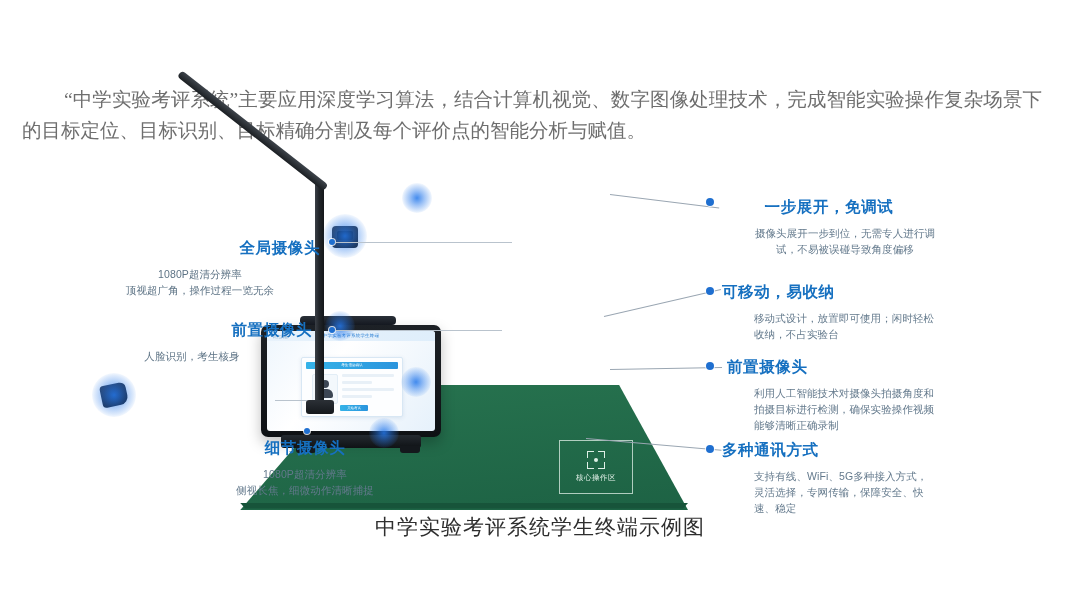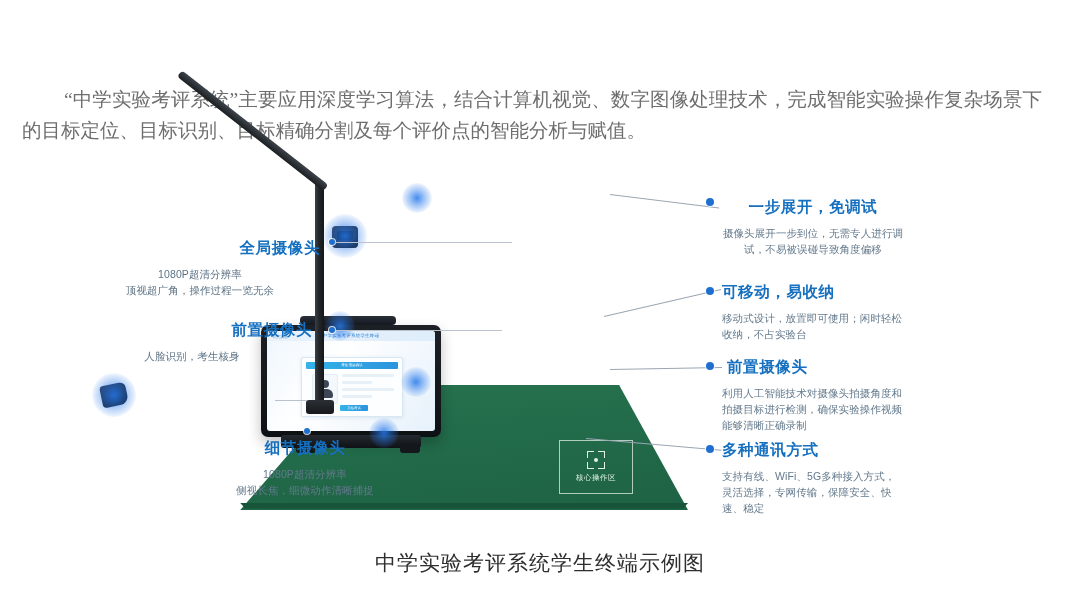--- a/index.html
+++ b/index.html
@@ -158,28 +158,28 @@
 
   
   .callout{position:absolute;}
   .callout .c-title{
     font-size:15.5px;font-weight:700;color:#1670c0;letter-spacing:.6px;white-space:nowrap;
   }
   .callout .c-body{
     margin-top:7px;font-size:10.5px;color:#63798c;line-height:16px;letter-spacing:.1px;
   }
   .callout.right{left:722px;}
-  .callout.right .c-body{width:182px;}
+  .callout.right .c-body{width:182px;margin-left:32px;}
   .callout.left-al{text-align:right;}
   .callout.left-al .c-body{color:#5d7385;}
 
   .caption{
     position:absolute;left:0;top:513px;width:1080px;text-align:center;
     font-family:"Liberation Serif","DejaVu Serif",serif;
-    font-size:21px;color:#2e2e2e;letter-spacing:1px;margin-top:36px;
+    font-size:21px;color:#2e2e2e;letter-spacing:1px;
   }
 </style>
 </head>
 <body>
 
 <div class="slide">
 
   <div class="intro">“中学实验考评系统”主要应用深度学习算法，结合计算机视觉、数字图像处理技术，完成智能实验操作复杂场景下的目标定位、目标识别、目标精确分割及每个评价点的智能分析与赋值。</div>
 
   <div class="figure">

